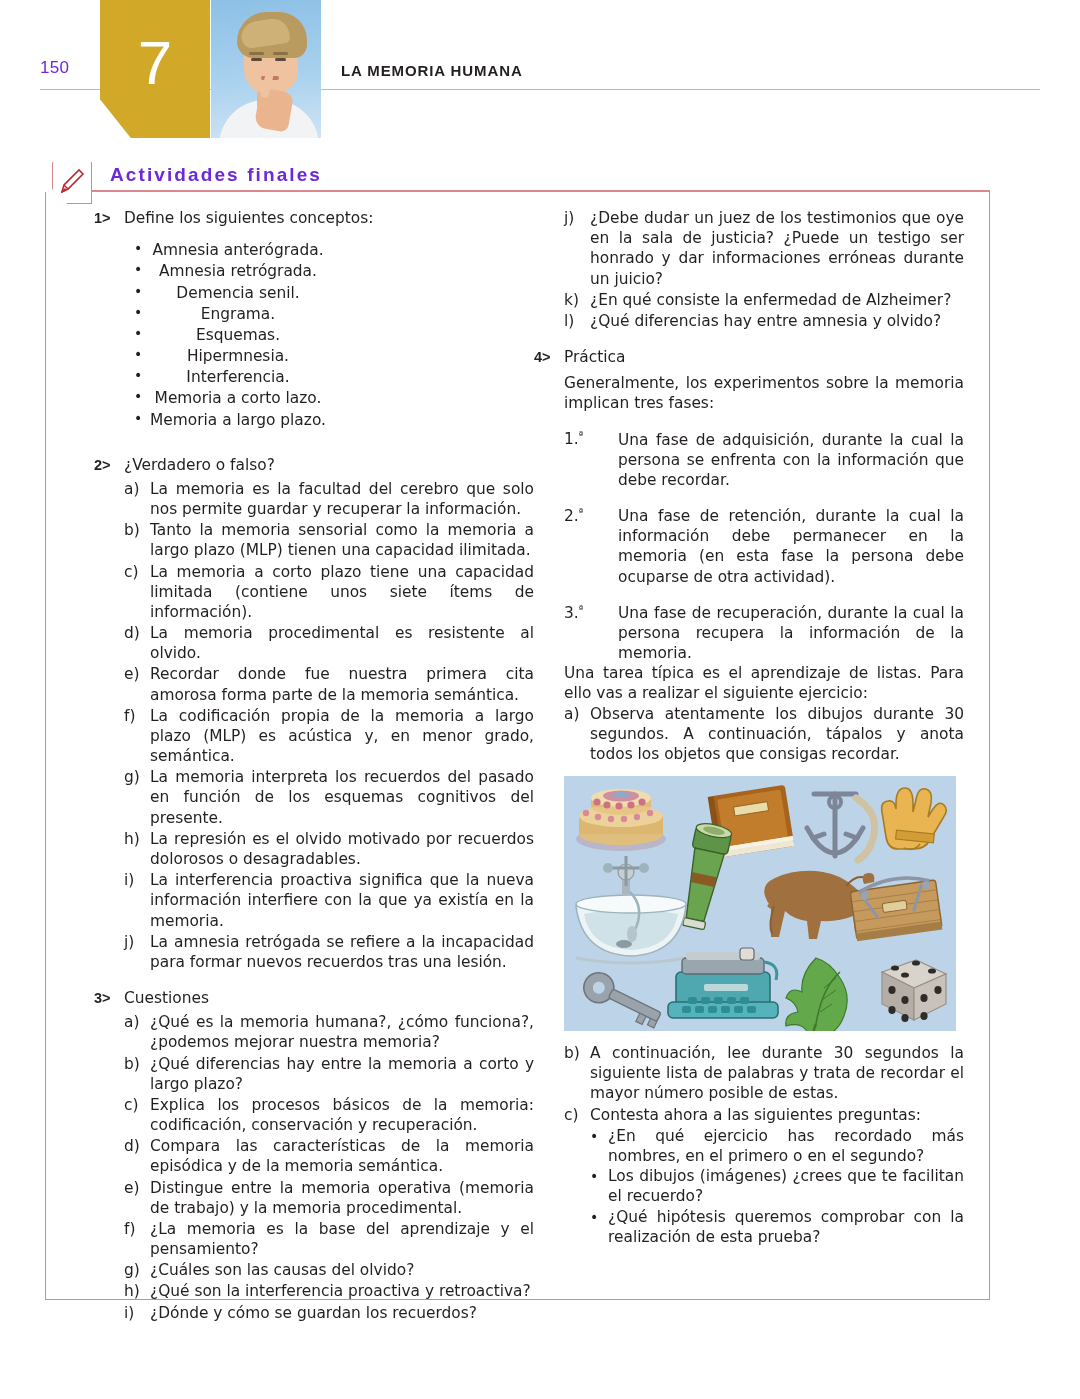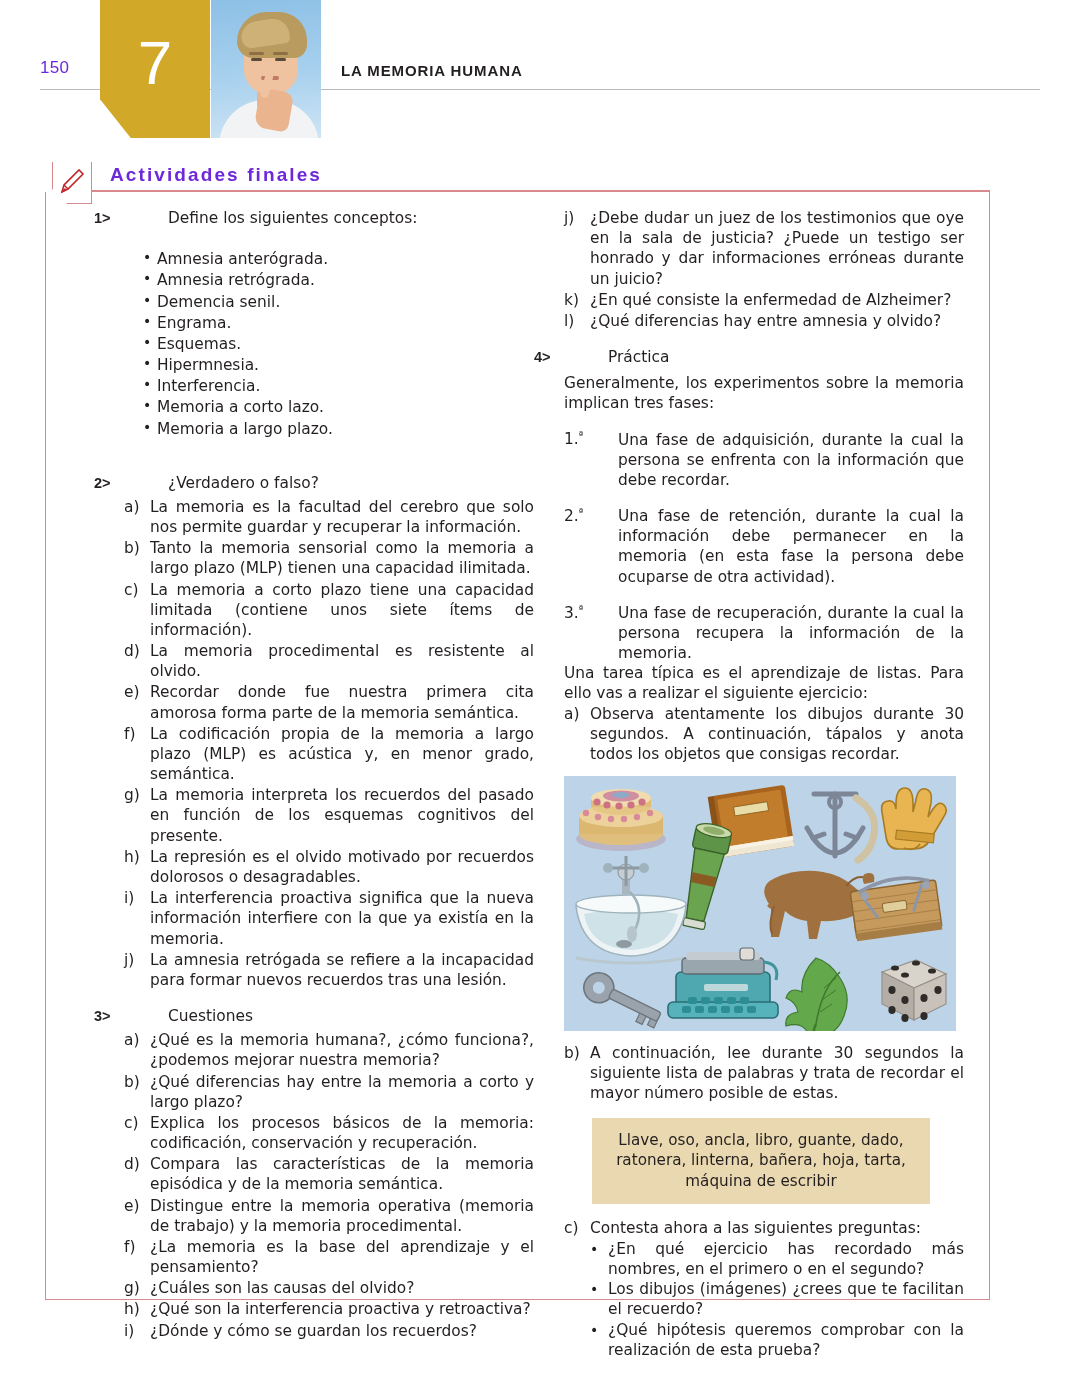--- a/index.html
+++ b/index.html
@@ -218,21 +218,21 @@
     margin-bottom: 4px;
   }
   .ex-num {
     font-family: "Liberation Sans", sans-serif;
     font-weight: bold;
     font-size: 14.5px;
     min-width: 30px;
     flex: 0 0 30px;
     color: #231f20;
   }
-  .ex-title { font-size: 15.4px; margin-left: 44px; }
+  .ex-title { font-size: 15.4px; }
 
   
   .lettered { list-style: none; margin: 0; padding: 0; }
   .lettered li {
     display: flex;
     align-items: baseline;
     margin-bottom: 1px;
   }
   .lettered .lbl {
     flex: 0 0 26px;
@@ -248,21 +248,21 @@
   .indent-a { padding-left: 30px; }
 
   
   .concept-cols {
     display: flex;
     padding-left: 30px;
     margin-top: 2px;
   }
   .concept-cols ul {
     list-style: none;
-    margin: 17px; padding: 0;
+    margin: 8px; padding: 0; text-align: center;
   }
   .concept-cols ul:first-child { width: 196px; }
   .concept-cols li {
     position: relative;
     padding-left: 16px;
     margin-bottom: 1px;
     line-height: 1.31;
   }
   .concept-cols li::before {
     content: "•";
@@ -701,21 +701,20 @@
 
       <div style="padding-left:30px;">
         <ul class="lettered">
           <li>
             <span class="lbl">b)</span>
             <span class="txt">A continuación, lee durante 30 segundos la siguiente lista de palabras y trata de recordar el mayor número posible de estas.</span>
           </li>
         </ul>
       </div>
 
-      <div class="word-box">Llave, oso, ancla, libro, guante, dado, ratonera, linterna, bañera, hoja, tarta, máquina de escribir</div>
 
       <div style="padding-left:30px;">
         <ul class="lettered">
           <li>
             <span class="lbl">c)</span>
             <span class="txt">Contesta ahora a las siguientes preguntas:</span>
           </li>
         </ul>
         <ul class="sub-bullets">
           <li>

